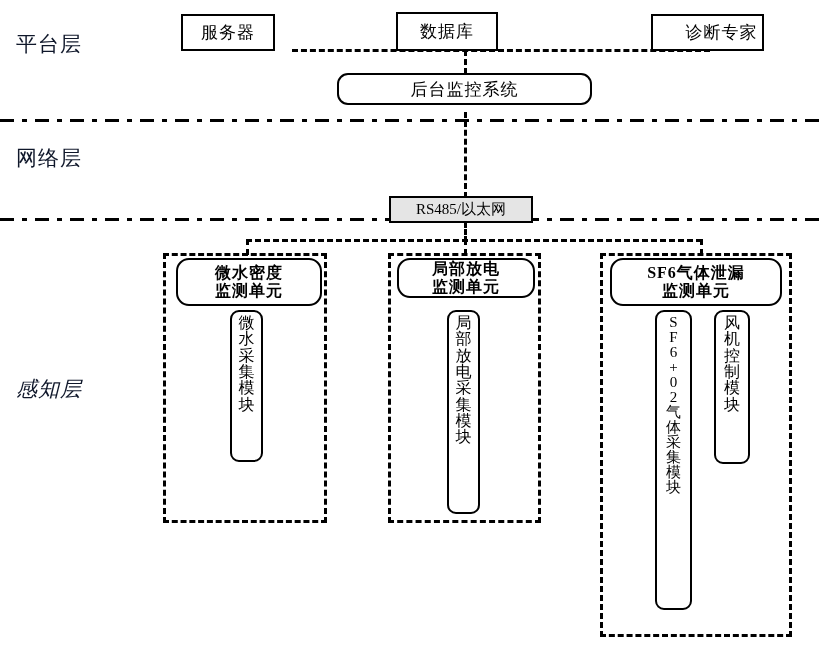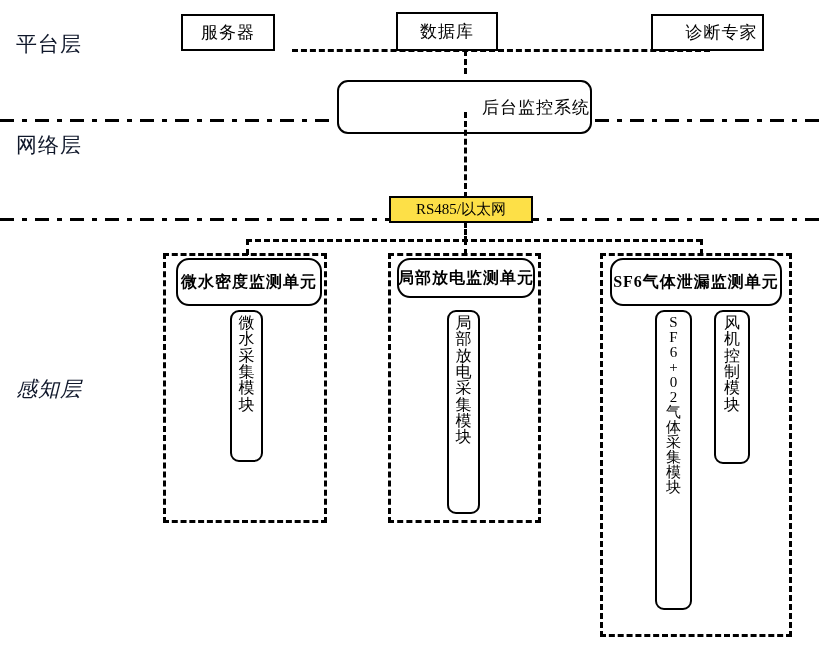--- a/index.html
+++ b/index.html
@@ -73,21 +73,21 @@
     font-size: 17px;
     letter-spacing: 1px;
     box-sizing: border-box;
     color: #000;
   }
 
   
   .bus-label {
     position: absolute;
     border: 2px solid #000;
-    background: #fde047;
+    background: #e5e5e5;
     display: flex;
     align-items: center;
     justify-content: center;
     font-size: 15px;
     box-sizing: border-box;
     z-index: 5;
     color: #000;
   }
 
   
@@ -99,21 +99,21 @@
   }
 
   
   .unit-header {
     position: absolute;
     border: 2.5px solid #000;
     border-radius: 13px;
     background: #fff;
     box-sizing: border-box;
     display: flex;
-    flex-direction: row;
+    flex-direction: column;
     align-items: center;
     justify-content: center;
     font-weight: bold;
     font-size: 16px;
     line-height: 1.15;
     letter-spacing: 1px;
     z-index: 3;
     color: #000;
   }
   .unit-header .ln { display: block; white-space: nowrap; }
@@ -157,40 +157,40 @@
 </style>
 </head>
 <body>
 
 <div id="canvas">
 
   <div class="divider" style="top:119px;"></div>
   <div class="divider" style="top:218px;"></div>
 
   <div class="layer-title" style="left:16px; top:30px;">平台层</div>
-  <div class="layer-title" style="left:16px; top:131px;">网络层</div>
+  <div class="layer-title" style="left:16px; top:144px;">网络层</div>
   <div class="layer-title" style="left:16px; top:375px;font-style:italic;">感知层</div>
 
   <div class="h-dash" style="left:292px; top:49px; width:418px;"></div>
 
   <div class="plain-box" style="left:181px; top:14px; width:94px; height:37px;">
     <span>服务器</span>
   </div>
 
   <div class="plain-box" style="left:396px; top:12px; width:102px; height:39px;">
     <span>数据库</span>
   </div>
 
   <div class="plain-box" style="left:651px; top:14px; width:113px; height:37px;padding-left:28px;">
     <span>诊断专家</span>
   </div>
 
   <div class="v-dash" style="left:464px; top:50px; height:24px;"></div>
 
-  <div class="round-box" style="left:337px; top:80px; width:255px; height:54px;justify-content:flex-end;">
+  <div class="round-box" style="left:337px; top:73px; width:255px; height:32px;">
     <span>后台监控系统</span>
   </div>
 
   <div class="v-dash" style="left:464px; top:112px; height:86px;"></div>
 
   <div class="bus-label" style="left:389px; top:196px; width:144px; height:27px;">
     <span>RS485/以太网</span>
   </div>
 
   <div class="v-dash" style="left:464px; top:222px; height:20px;"></div>

